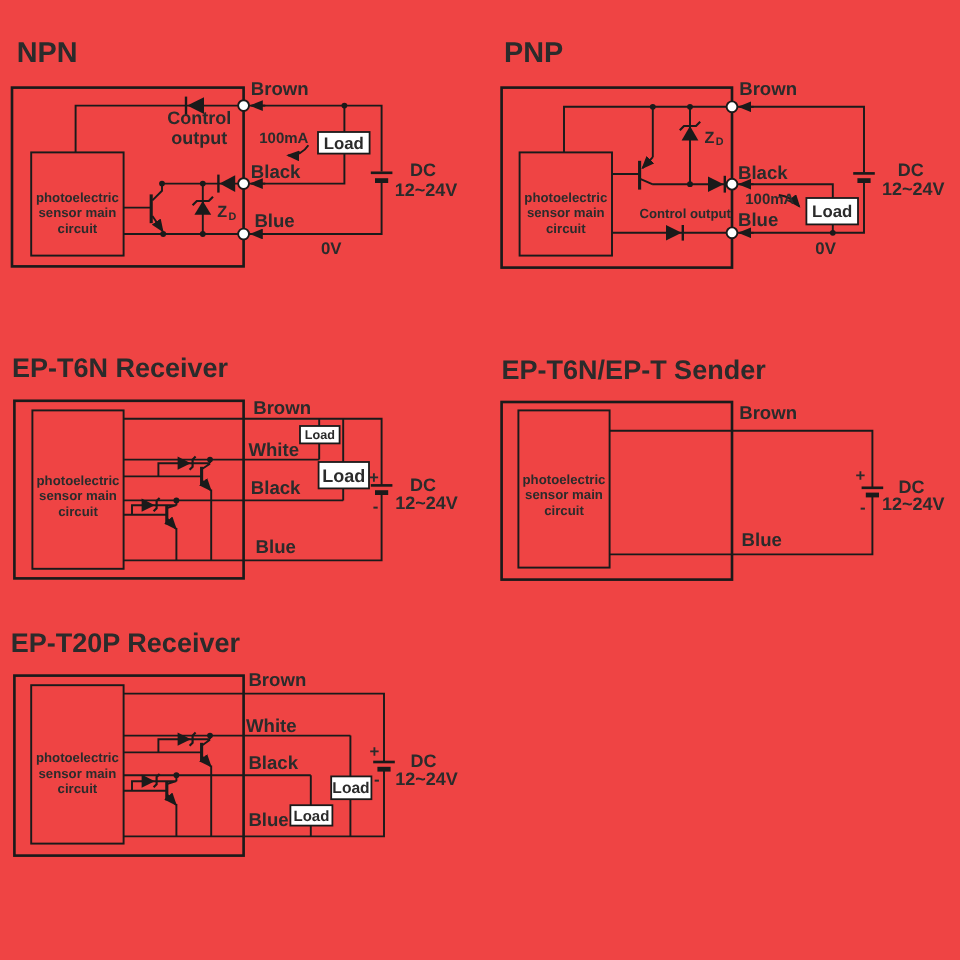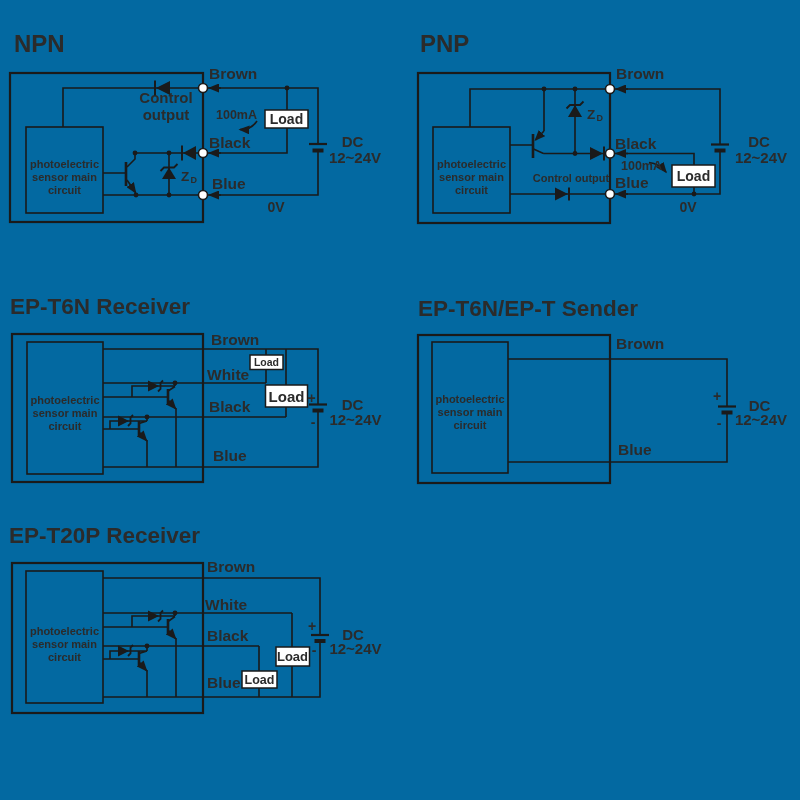--- a/index.html
+++ b/index.html
@@ -1,16 +1,16 @@
 <!DOCTYPE html>
 <html><head>
 <meta charset="utf-8">
 <style>
   html,body{margin:0;padding:0;background:#ffffff;}
-  #stage{position:relative;width:800px;height:800px;background:#0369a1;overflow:hidden;
+  #stage{position:relative;width:800px;height:800px;background:#ef4444;overflow:hidden;
          font-family:"Liberation Sans", sans-serif;}
   svg{display:block;}
   svg text{fill:#2b2b2b;font-family:"Liberation Sans", sans-serif;}
   .wire{stroke:#1a1a1a;stroke-width:1.6;fill:none;}
   .boxo{stroke:#1a1a1a;stroke-width:2.2;fill:none;}
   .boxi{stroke:#1a1a1a;stroke-width:1.6;fill:none;}
   .lrect{stroke:#1a1a1a;stroke-width:1.5;fill:#ffffff;}
   .bar{stroke:#1a1a1a;stroke-width:2.6;fill:none;}
   .dbar{stroke:#1a1a1a;stroke-width:2;fill:none;}
   .zbar{stroke:#1a1a1a;stroke-width:1.8;fill:none;}

